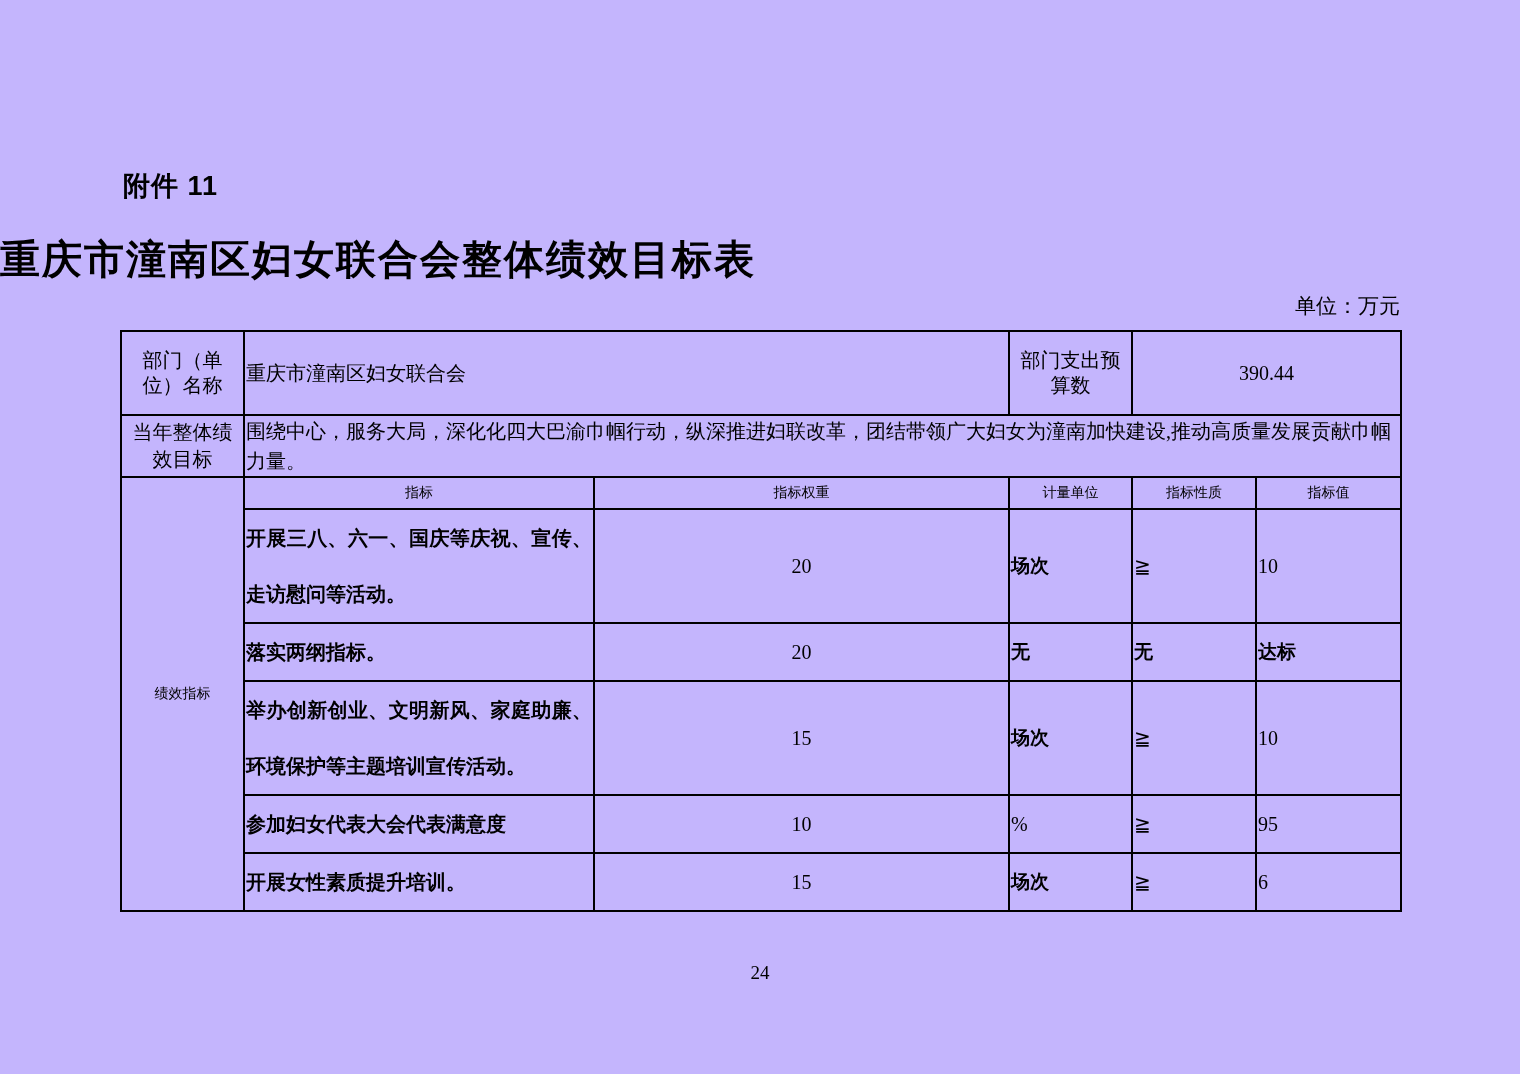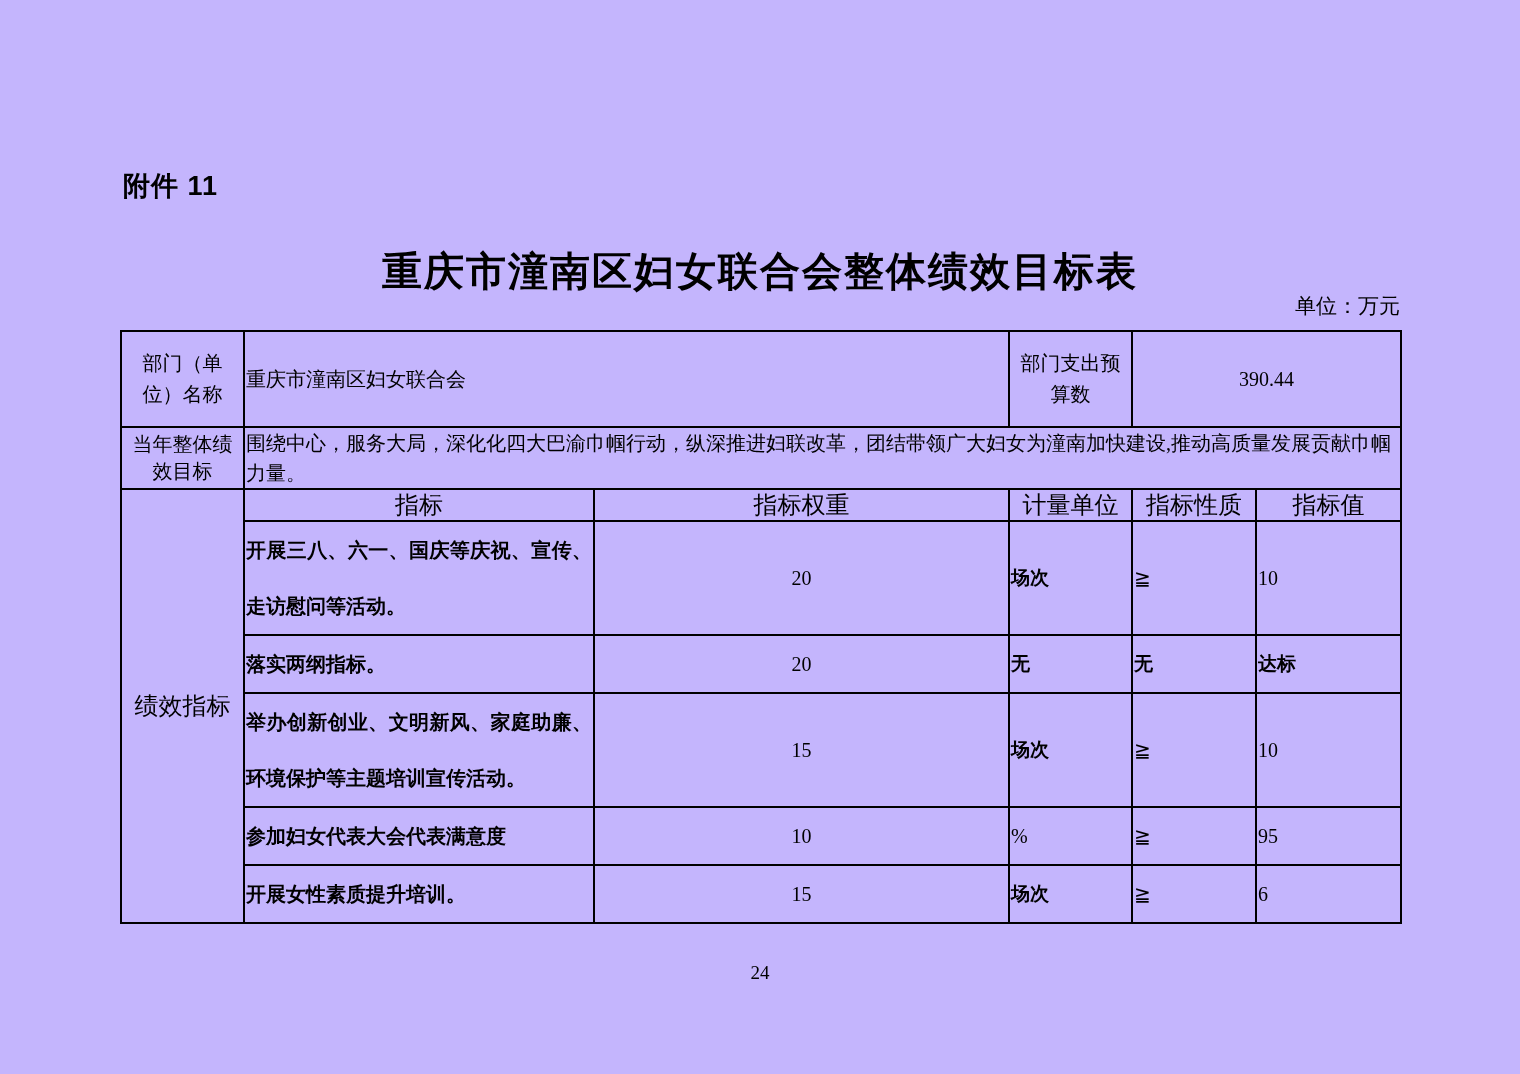--- a/index.html
+++ b/index.html
@@ -8,22 +8,22 @@
     background:#c4b5fd; color:#000;
     font-family:"Liberation Serif", serif;
     overflow:hidden;
   }
   .attachment {
     position:absolute; left:123px; top:168px;
     font-family:"Liberation Sans", sans-serif;
     font-weight:700; font-size:27px; letter-spacing:1px;
   }
   .doc-title {
-    position:absolute; left:0; right:0; top:248px; margin:0;
-    text-align:center;
+    position:absolute; left:0; right:0; top:236px; margin:0;
+    text-align:left;
     font-family:"Liberation Sans", sans-serif;
     font-weight:700; font-size:40px; line-height:1.15; letter-spacing:2px;
   }
   .unit-note {
     position:absolute; top:292px; right:120px;
     font-size:21px;
   }
   table.main {
     position:absolute; left:120px; top:330px;
     width:1280px; border-collapse:collapse; table-layout:fixed;
@@ -31,25 +31,25 @@
   table.main td {
     border:2px solid #000;
     padding:0 1px;
     vertical-align:middle;
     font-size:20px;
     overflow:hidden;
   }
   .c-center { text-align:center; }
   .c-left   { text-align:left; }
   tr.r1 { height:57px; }
-  tr.r1 td.two-line { line-height:31px; padding:16px 4px; }
+  tr.r1 td.two-line { line-height:25px; padding:16px 4px; }
   tr.r2 { height:60px; }
   td.goal-text { line-height:30px; }
   tr.rh { height:30px; }
-  tr.rh td { font-size:24px; line-height:30px; padding:0 4px; }
+  tr.rh td { font-size:14px; line-height:30px; padding:0 4px; }
   td.section-label { padding:0 6px; }
   td.ind {
     font-family:"Liberation Sans", sans-serif;
     font-weight:700; font-size:19px;
     line-height:56px;
     text-align:justify; text-align-last:left;
     padding:0 8px;
   }
   td.wt { line-height:56px;border-radius:31px; }
   td.auto-font { line-height:56px; }

